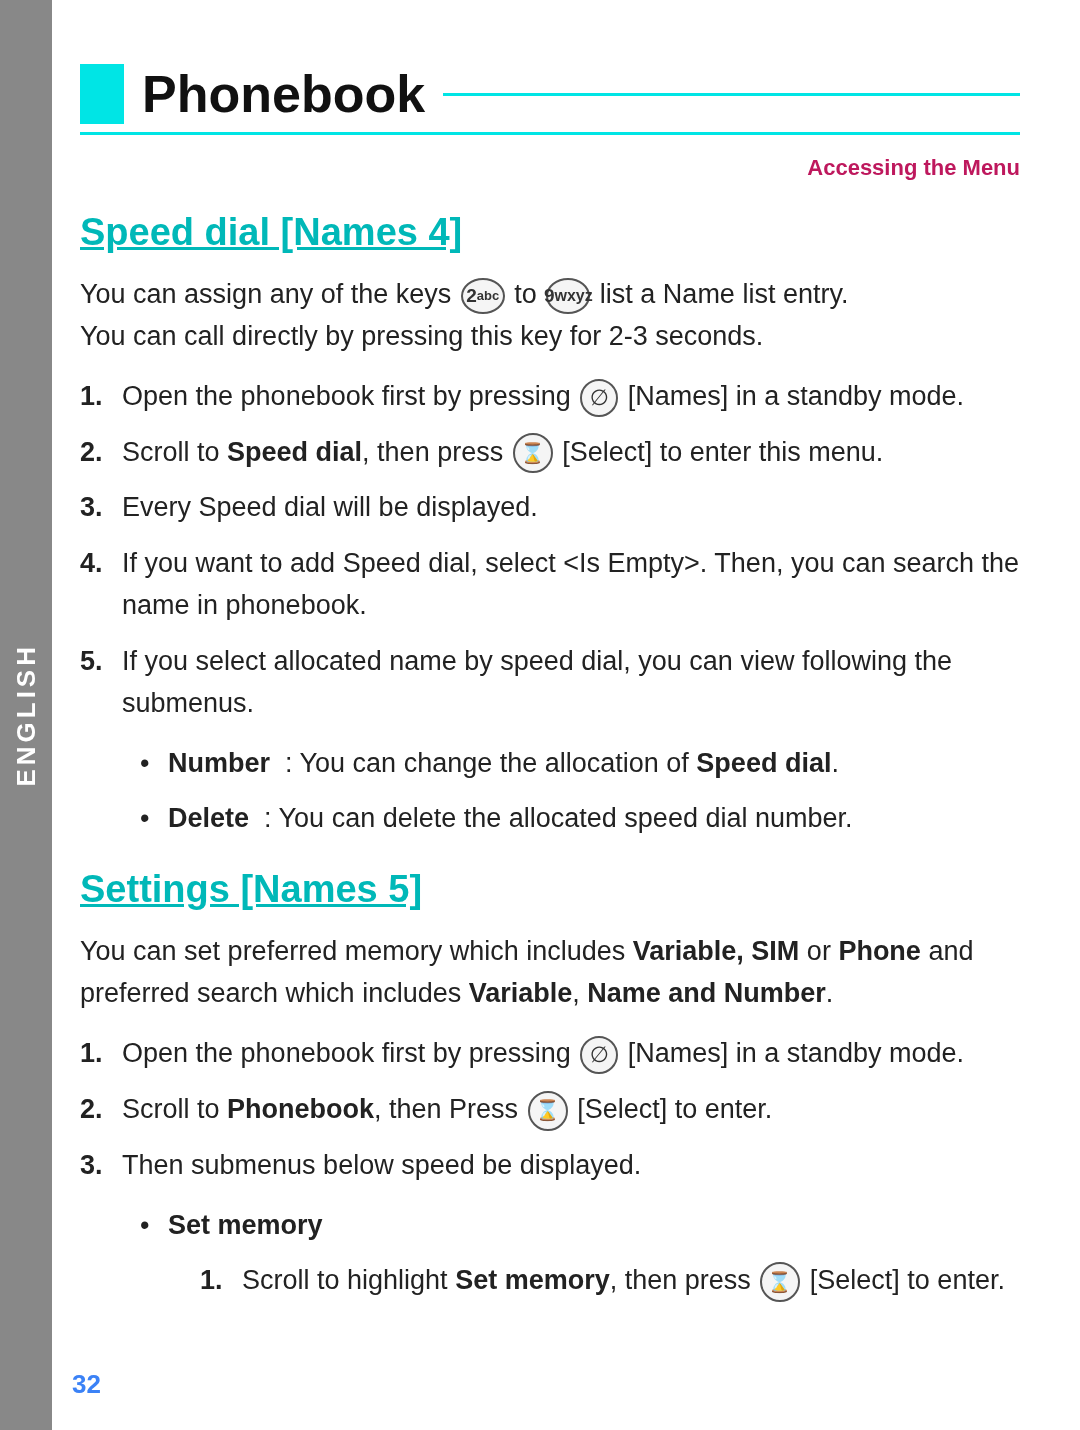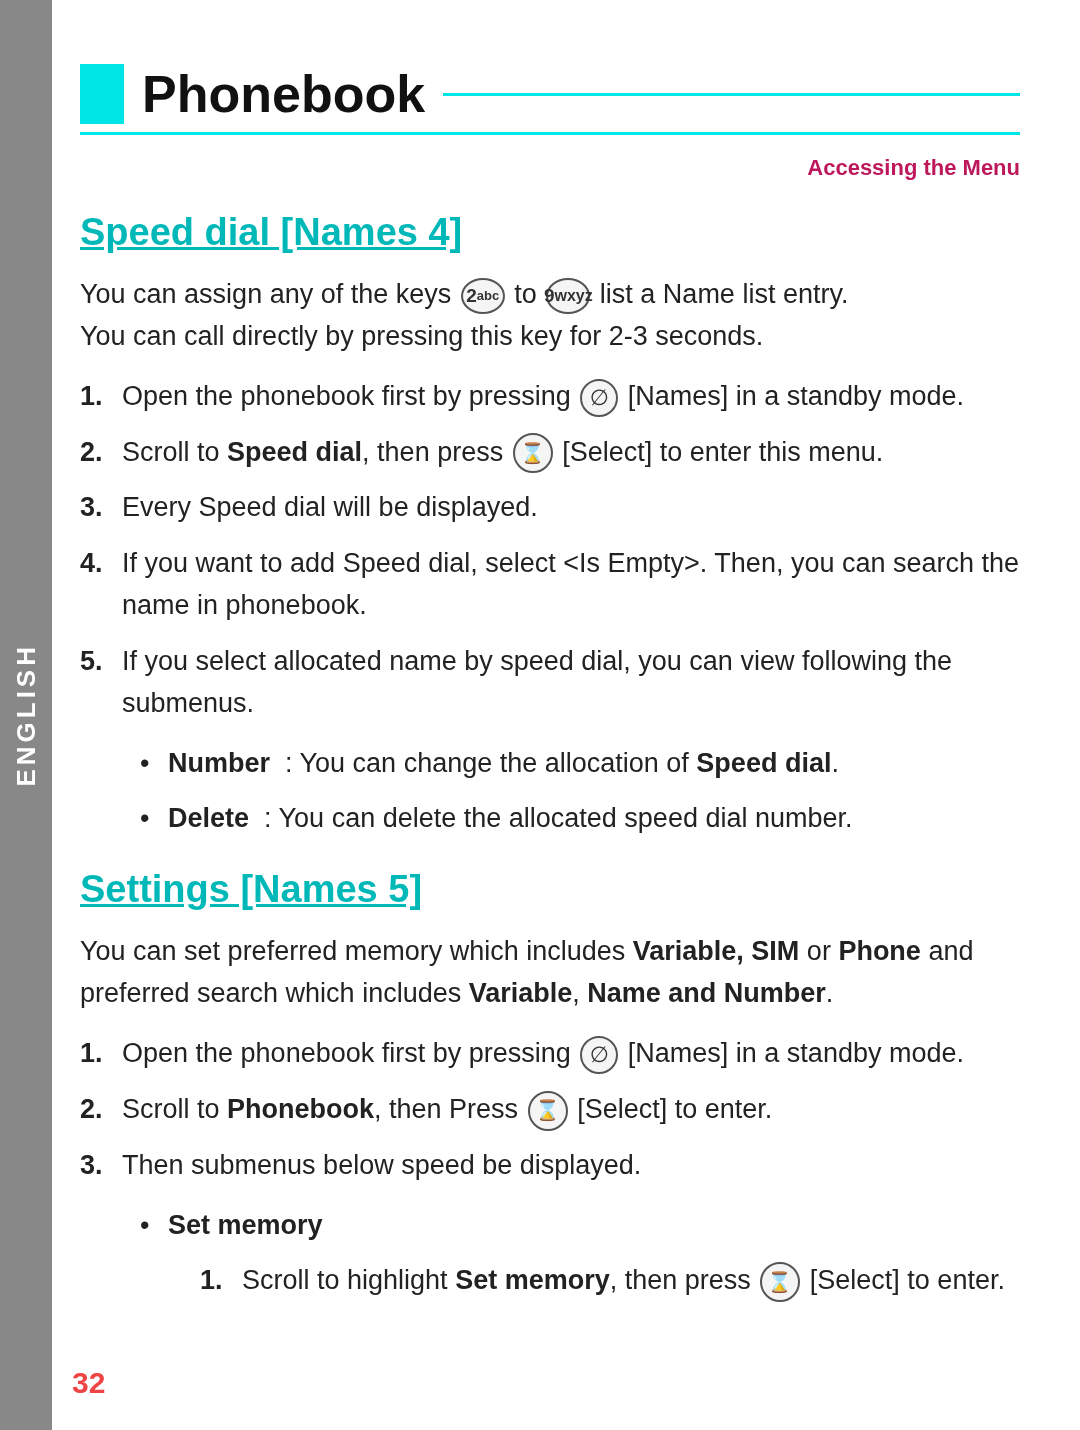--- a/index.html
+++ b/index.html
@@ -202,23 +202,23 @@
       background: #f5f5f5;
       vertical-align: middle;
       margin: 0 2px;
     }
 
     
     .page-number {
       position: absolute;
       bottom: 30px;
       left: 72px;
-      font-size: 30px;
-      font-weight: bold;
-      color: #ef4444;
+      font-size: 26px;
+      font-weight: bold;
+      color: #3b82f6;
     }
 
     .section-divider {
       margin-bottom: 28px;
     }
 
     b {
       font-weight: bold;
     }
   </style>

